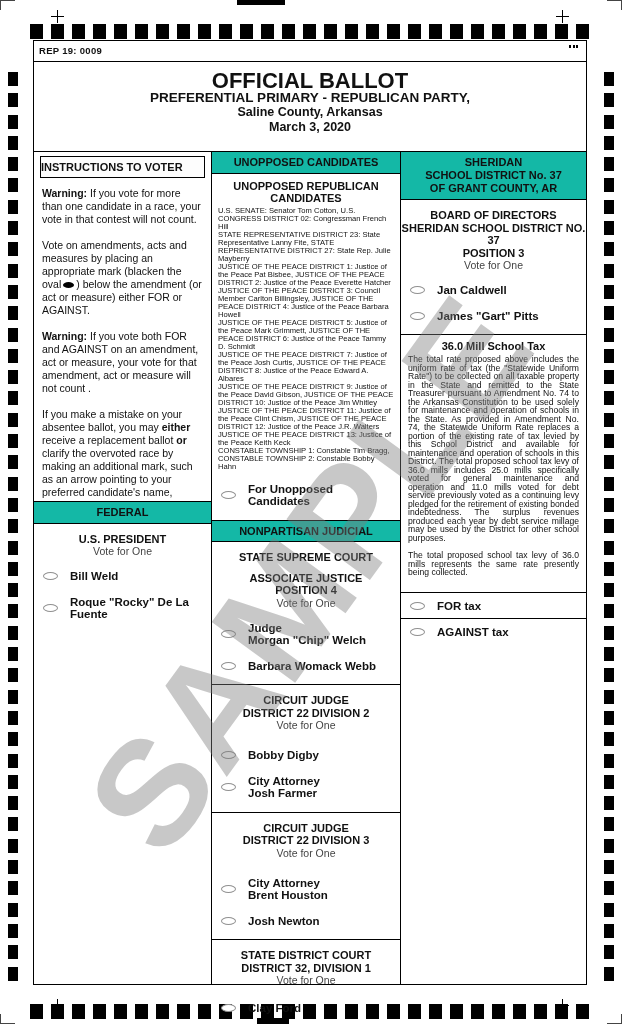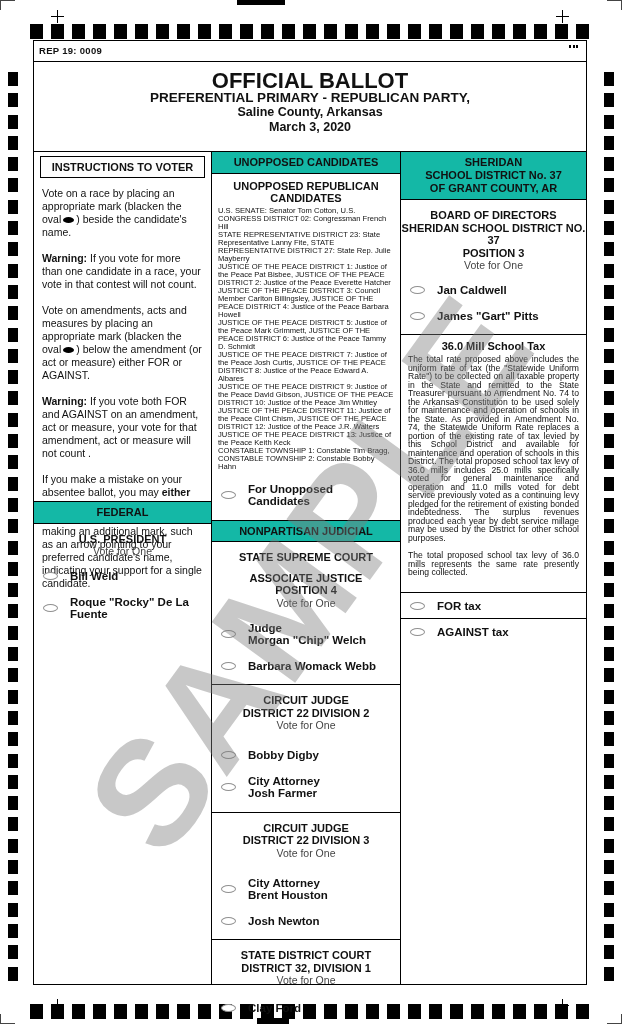--- a/index.html
+++ b/index.html
@@ -51,21 +51,21 @@
   .col1 { width:177px; }
   .col2 { width:190px; border-left:1.5px solid #000; border-right:1.5px solid #000; }
   .col3 { flex:1; }
 
   .section-bar { background:#14b8a6; border-bottom:1.2px solid #000; text-align:center;
                  font-weight:bold; font-size:11px; line-height:12.5px; padding:4px 2px; }
   .section-bar.bt { border-top:1.2px solid #000; }
 
   
   .instr-header { margin:4px 6px 0 6px; border:1.2px solid #000; background:#fdfdfd;
-                  text-align:center; font-weight:bold; font-size:11px; padding:4px 0; }
+                  text-align:left; font-weight:bold; font-size:11px; padding:4px 0; }
   .instr-text { padding:9px 8px 0 8px; font-size:10.5px; line-height:13px; }
   .instr-text p { margin-bottom:13px; }
   .b { font-weight:bold; }
   .oval-inline { display:inline-block; width:11px; height:6px; background:#000;
                  border-radius:50%; vertical-align:middle; margin:0 2px 1px 2px; }
 
   .fed-block { position:absolute; left:0; right:0; top:349px; }
 
   .race { padding-bottom:6px; }
   .race.bt { border-top:1.2px solid #000; }
@@ -128,21 +128,20 @@
       <div class="tb2">PREFERENTIAL PRIMARY - REPUBLICAN PARTY,</div>
       <div class="tb4">Saline County, Arkansas</div>
       <div class="tb4">March 3, 2020</div>
     </div>
 
     <div class="columns">
 
       <div class="col col1">
         <div class="instr-header">INSTRUCTIONS TO VOTER</div>
         <div class="instr-text">
-          <p><span>Vote on a race by placing an appropriate mark (blacken the oval</span><span class="oval-inline"></span><span>) beside the candidate's name.</span></p>
           <p><span class="b">Warning:</span><span> If you vote for more than one candidate in a race, your vote in that contest will not count.</span></p>
           <p><span>Vote on amendments, acts and measures by placing an appropriate mark (blacken the oval</span><span class="oval-inline"></span><span>) below the amendment (or act or measure) either FOR or AGAINST.</span></p>
           <p><span class="b">Warning:</span><span> If you vote both FOR and AGAINST on an amendment, act or measure, your vote for that amendment, act or measure  will not count .</span></p>
           <p><span>If you make a mistake on your absentee ballot, you may </span><span class="b">either</span><span> receive a replacement ballot </span><span class="b">or</span><span> clarify the overvoted race by making an additional mark, such as an arrow pointing to your preferred candidate's name, indicating your support for a single candidate.</span></p>
         </div>
 
         <div class="fed-block">
           <div class="section-bar bt">FEDERAL</div>
           <div class="race">
             <div class="race-title">U.S. PRESIDENT</div>

